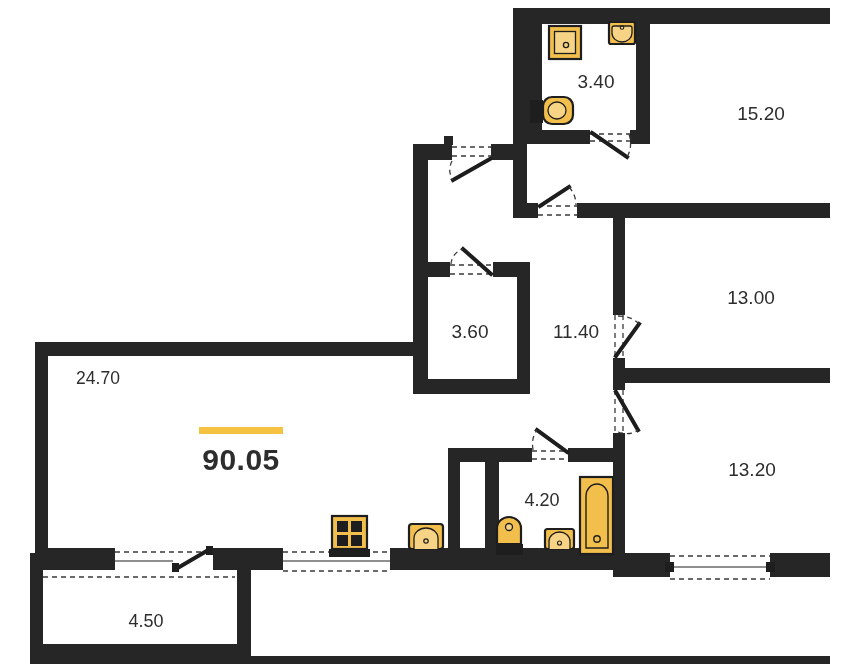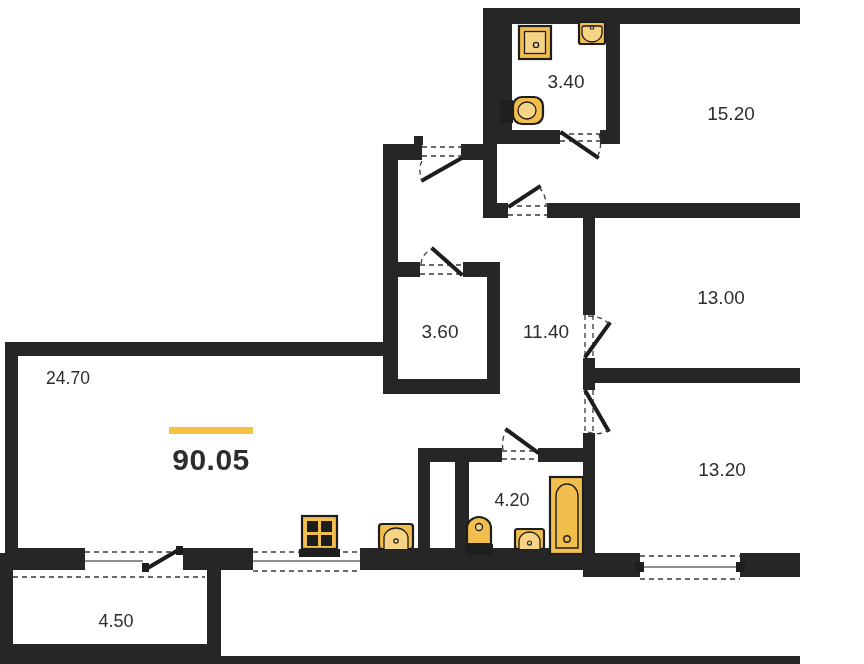--- a/index.html
+++ b/index.html
@@ -1,17 +1,17 @@
 <!DOCTYPE html>
 <html><head>
 <meta charset="utf-8">
 <style>
   html,body{margin:0;padding:0;background:#ffffff;}
   .stage{position:relative;width:800px;height:664px;background:#ffffff;overflow:hidden;
-         font-family:"Liberation Sans", sans-serif;}
+         font-family:"Liberation Sans", sans-serif;margin-left:30px;}
   svg{position:absolute;left:0;top:0;}
   .wall{fill:#262626;}
   .dash{stroke:#3a3a3a;stroke-width:1.3;fill:none;stroke-dasharray:5 4;}
   .winline{stroke:#6a6a6a;stroke-width:1.6;fill:none;}
   .leaf{stroke:#1d1d1d;stroke-width:4;fill:none;stroke-linecap:square;}
   .gold{fill:#F2BE4C;stroke:#1e1e1e;stroke-width:2.2;}
   .goldin{fill:#F6D385;stroke:#1e1e1e;stroke-width:1.3;}
   .dark{fill:#1e1e1e;}
   text{fill:#2d2d2d;}
   .area-label{font-size:19px;}

